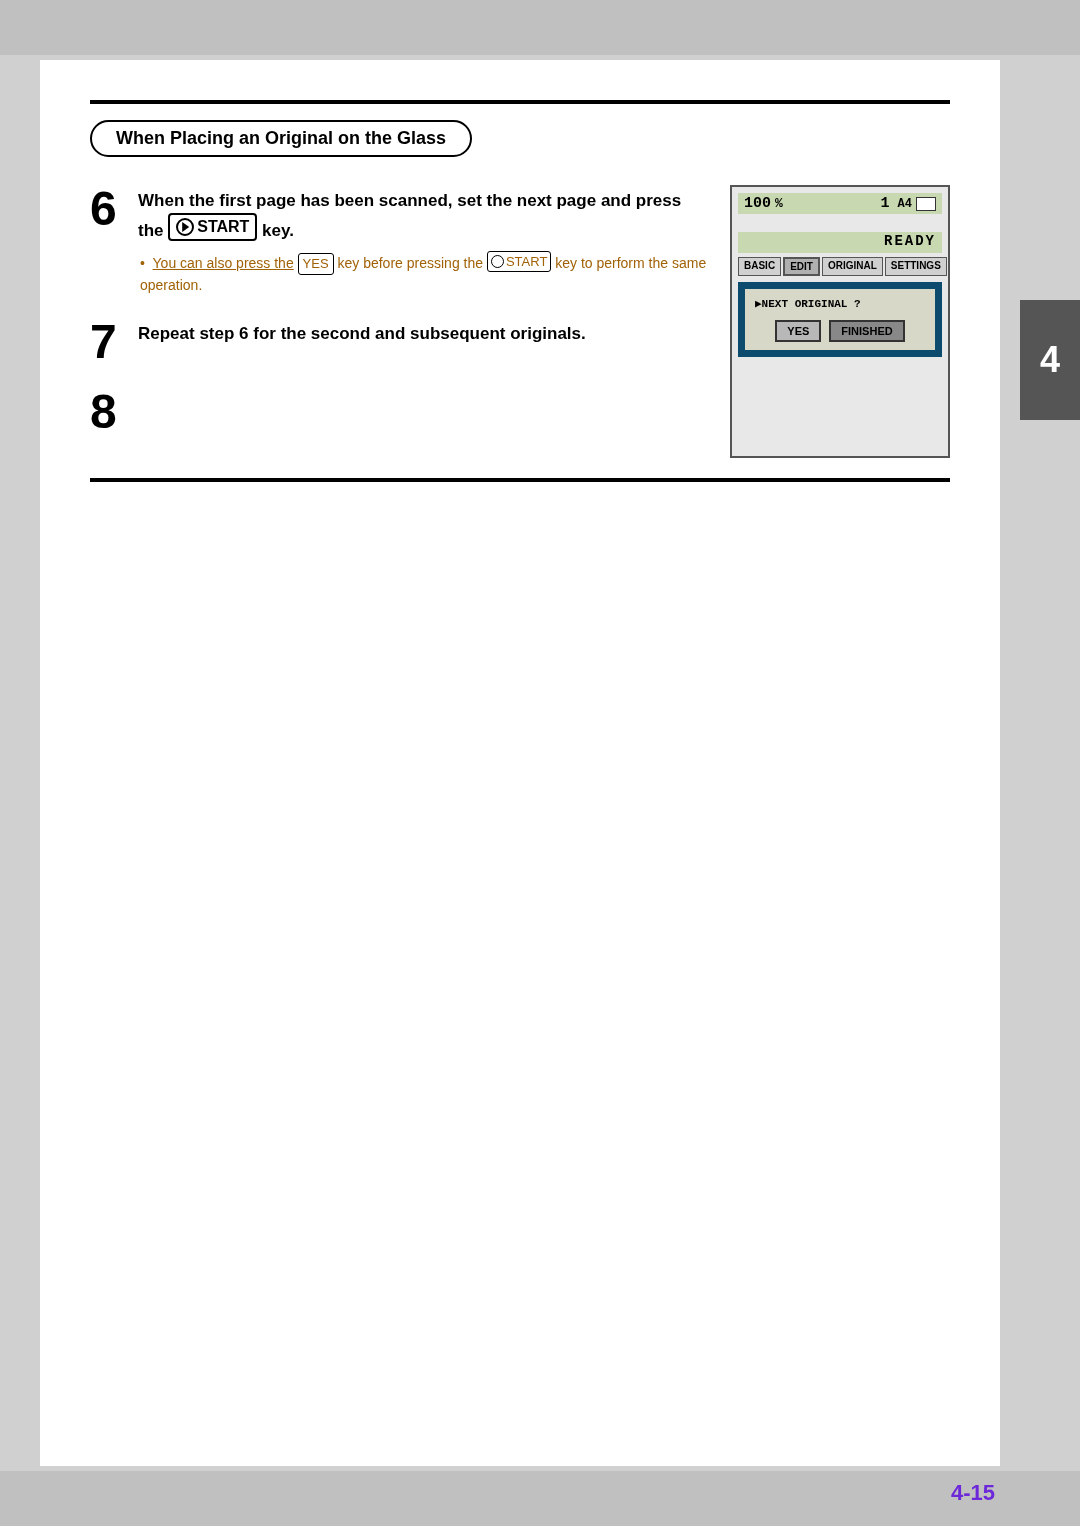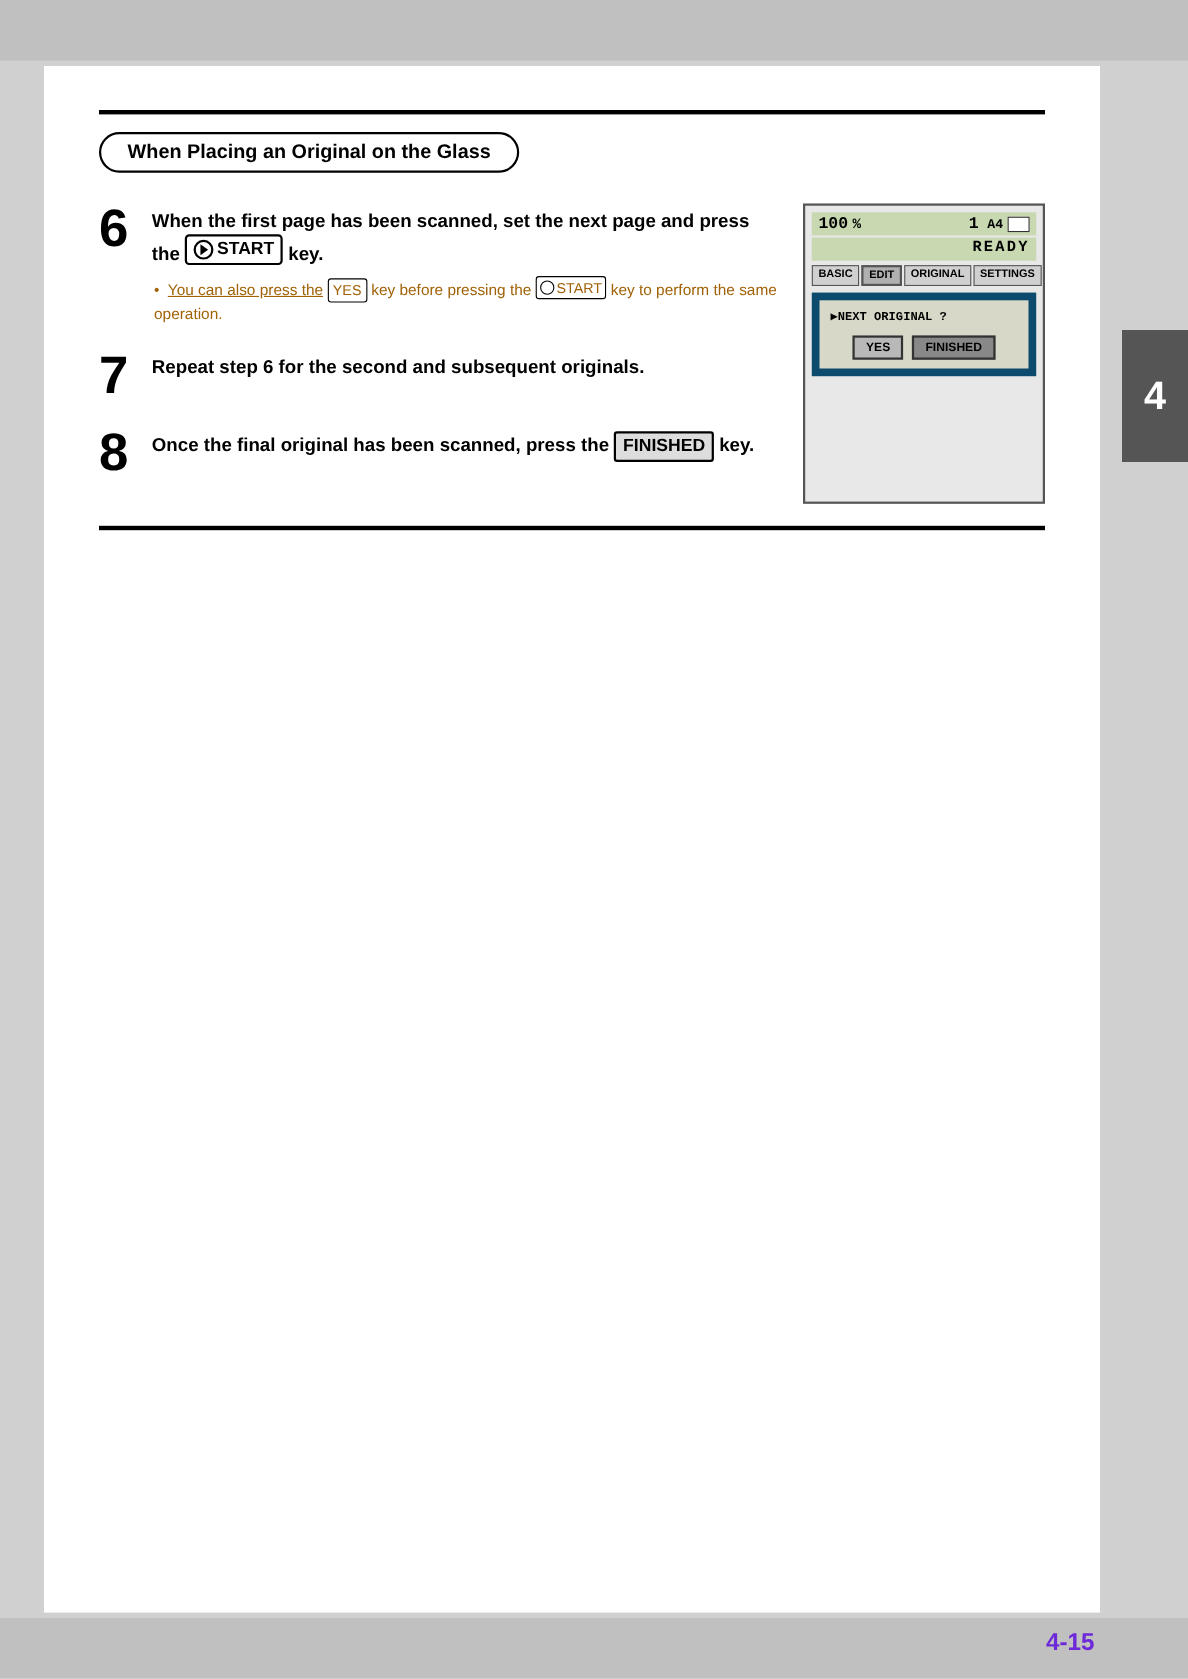--- a/index.html
+++ b/index.html
@@ -164,21 +164,21 @@
       font-family: 'Courier New', monospace;
     }
 
     .display-status-bar {
       display: flex;
       align-items: center;
       background: #c8d8b0;
       padding: 2px 6px;
       font-size: 15px;
       font-weight: bold;
-      margin-bottom: 2px;
+      margin-bottom: 18px;
       gap: 4px;
     }
 
     .display-status-bar .percent {
       font-size: 13px;
     }
 
     .display-status-bar .copy-count {
       margin-left: auto;
       margin-right: 4px;
@@ -377,27 +377,20 @@
 
       <div class="step-block">
         <div class="step-number">7</div>
         <div class="step-content">
           <div class="step-text">Repeat step 6 for the second and subsequent originals.</div>
         </div>
       </div>
 
       <div class="step-block">
         <div class="step-number">8</div>
-        <div class="step-content">
-          <div class="step-text">
-            <span>Once the final original has been scanned, press the</span>
-            <span class="finished-key-box">FINISHED</span>
-            <span>key.</span>
-          </div>
-        </div>
       </div>
 
     </div>
 
     <div class="display-panel">
 
       <div class="display-status-bar">
         <span>100</span>
         <span class="percent">%</span>
         <span class="copy-count">1</span>

